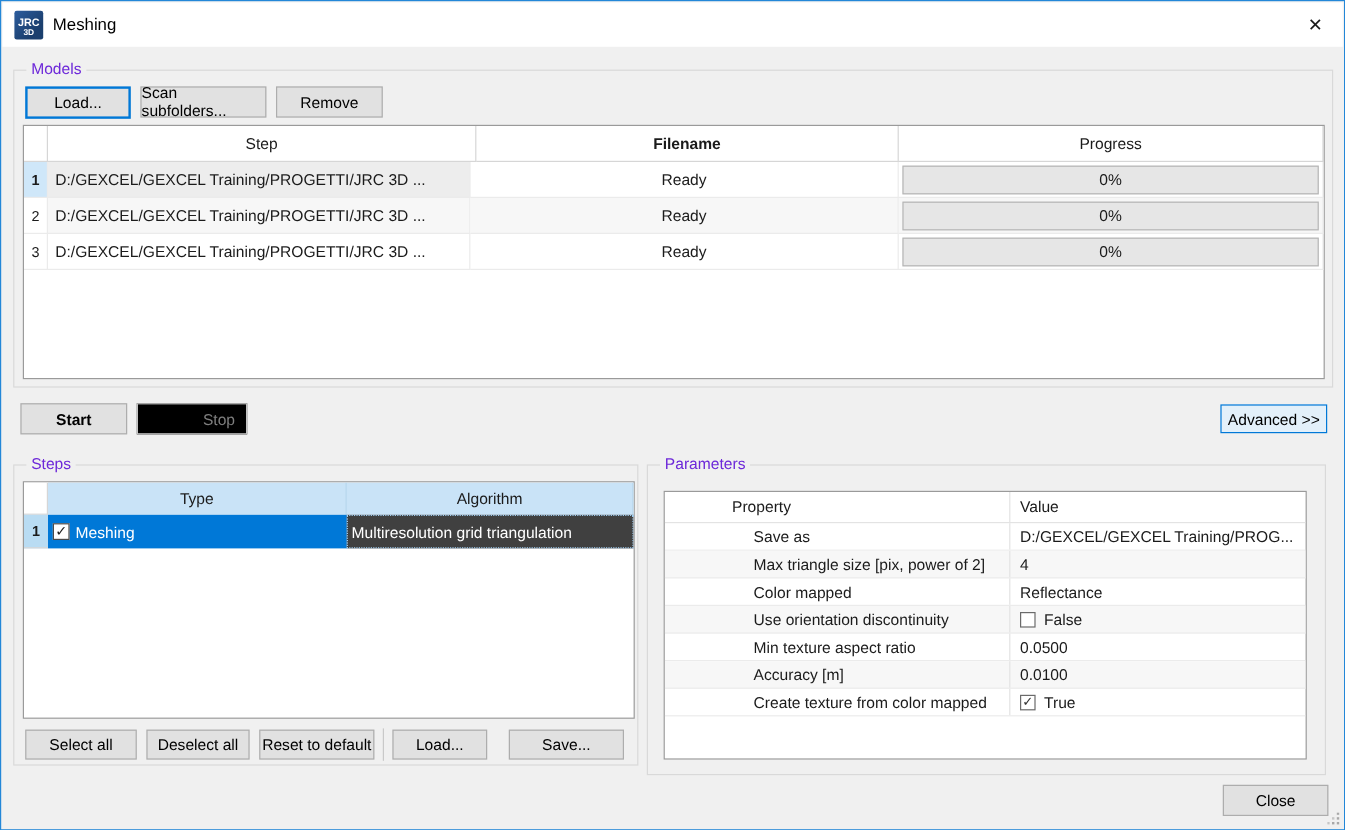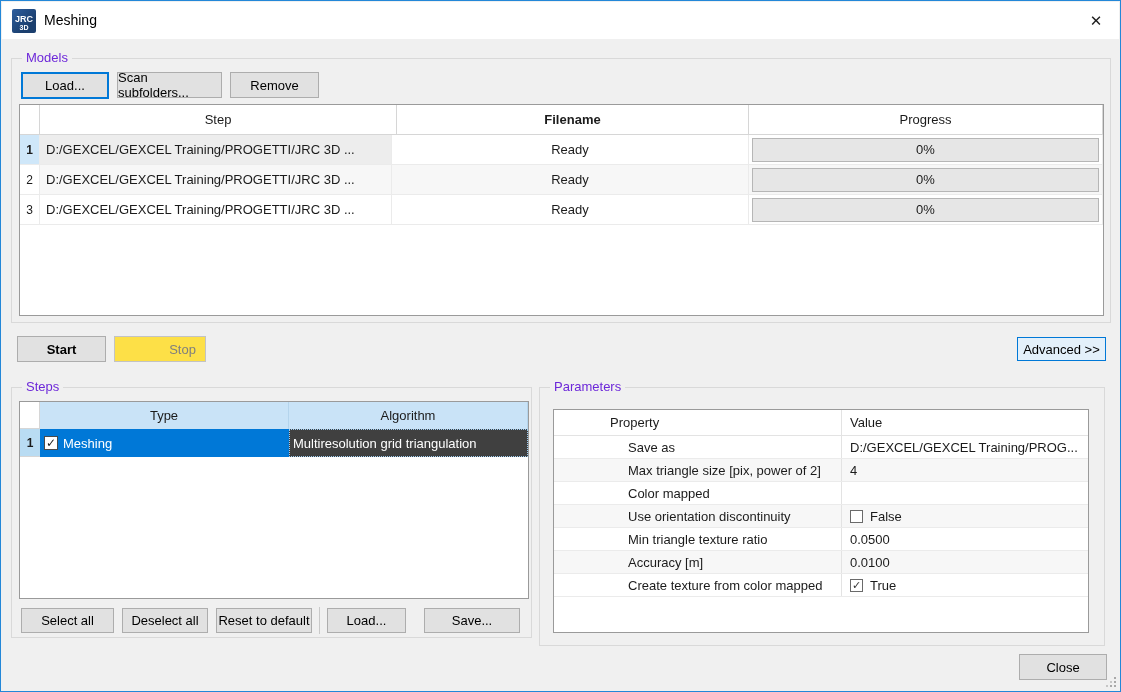--- a/index.html
+++ b/index.html
@@ -17,21 +17,21 @@
   .win-title { position:absolute; left:42px; top:10px; font-size:14px; color:#000; }
   .close-btn { position:absolute; right:0; top:0; width:46px; height:37px; display:flex;
     align-items:center; justify-content:center; font-size:15px; color:#1a1a1a; cursor:pointer; }
   
   .groupbox { position:absolute; border:1px solid #d9d9d9; background:#f0f0f0; }
   .groupbox > .gb-label { position:absolute; top:-9px; left:10px; background:#f0f0f0; padding:0 4px; font-size:13px; color:#6d28d9; }
   
   .btn { position:absolute; background:#e1e1e1; border:1px solid #adadad; font-size:13px;
     color:#000; display:flex; align-items:center; justify-content:center; cursor:pointer; }
   .btn.focused { border:2px solid #0078d7; }
-  .btn.disabled { background:#fde047; border-color:#c3c3c3; color:#7f7f7f; cursor:default;padding-left:45px; }
+  .btn.disabled { background:#000000; border-color:#c3c3c3; color:#7f7f7f; cursor:default;padding-left:45px; }
   .btn.bold { font-weight:bold; }
   .btn.accent { background:#e3f0fa; border:1px solid #0078d7; }
   
   .mtable { position:absolute; left:18px; top:103px; width:1085px; height:212px;
     background:#ffffff; border:1px solid #9a9a9a; overflow:hidden; }
   .mrow { display:flex; height:30px; }
   .mrow .cell { display:flex; align-items:center; border-right:1px solid #ebebeb; border-bottom:1px solid #ebebeb; overflow:hidden; white-space:nowrap; }
   .mrow.header .cell { border-right:1px solid #d6d6d6; border-bottom:1px solid #d6d6d6; justify-content:center; font-size:13px; }
   .c-num { width:20px; justify-content:center; font-size:12px; }
   .c-file { width:352px; padding-left:6px; }
@@ -177,32 +177,33 @@
       <div class="p-val">D:/GEXCEL/GEXCEL Training/PROG...</div>
     </div>
 
     <div class="prow alt">
       <div class="p-prop">Max triangle size [pix, power of 2]</div>
       <div class="p-val">4</div>
     </div>
 
     <div class="prow">
       <div class="p-prop">Color mapped</div>
+      <div class="p-val">Reflectance</div>
     </div>
 
     <div class="prow alt">
       <div class="p-prop">Use orientation discontinuity</div>
       <div class="p-val">
         <span class="pchk"></span>
         <span>False</span>
       </div>
     </div>
 
     <div class="prow">
-      <div class="p-prop">Min triangle texture ratio</div>
+      <div class="p-prop">Min texture aspect ratio</div>
       <div class="p-val">0.0500</div>
     </div>
 
     <div class="prow alt">
       <div class="p-prop">Accuracy [m]</div>
       <div class="p-val">0.0100</div>
     </div>
 
     <div class="prow">
       <div class="p-prop">Create texture from color mapped</div>

